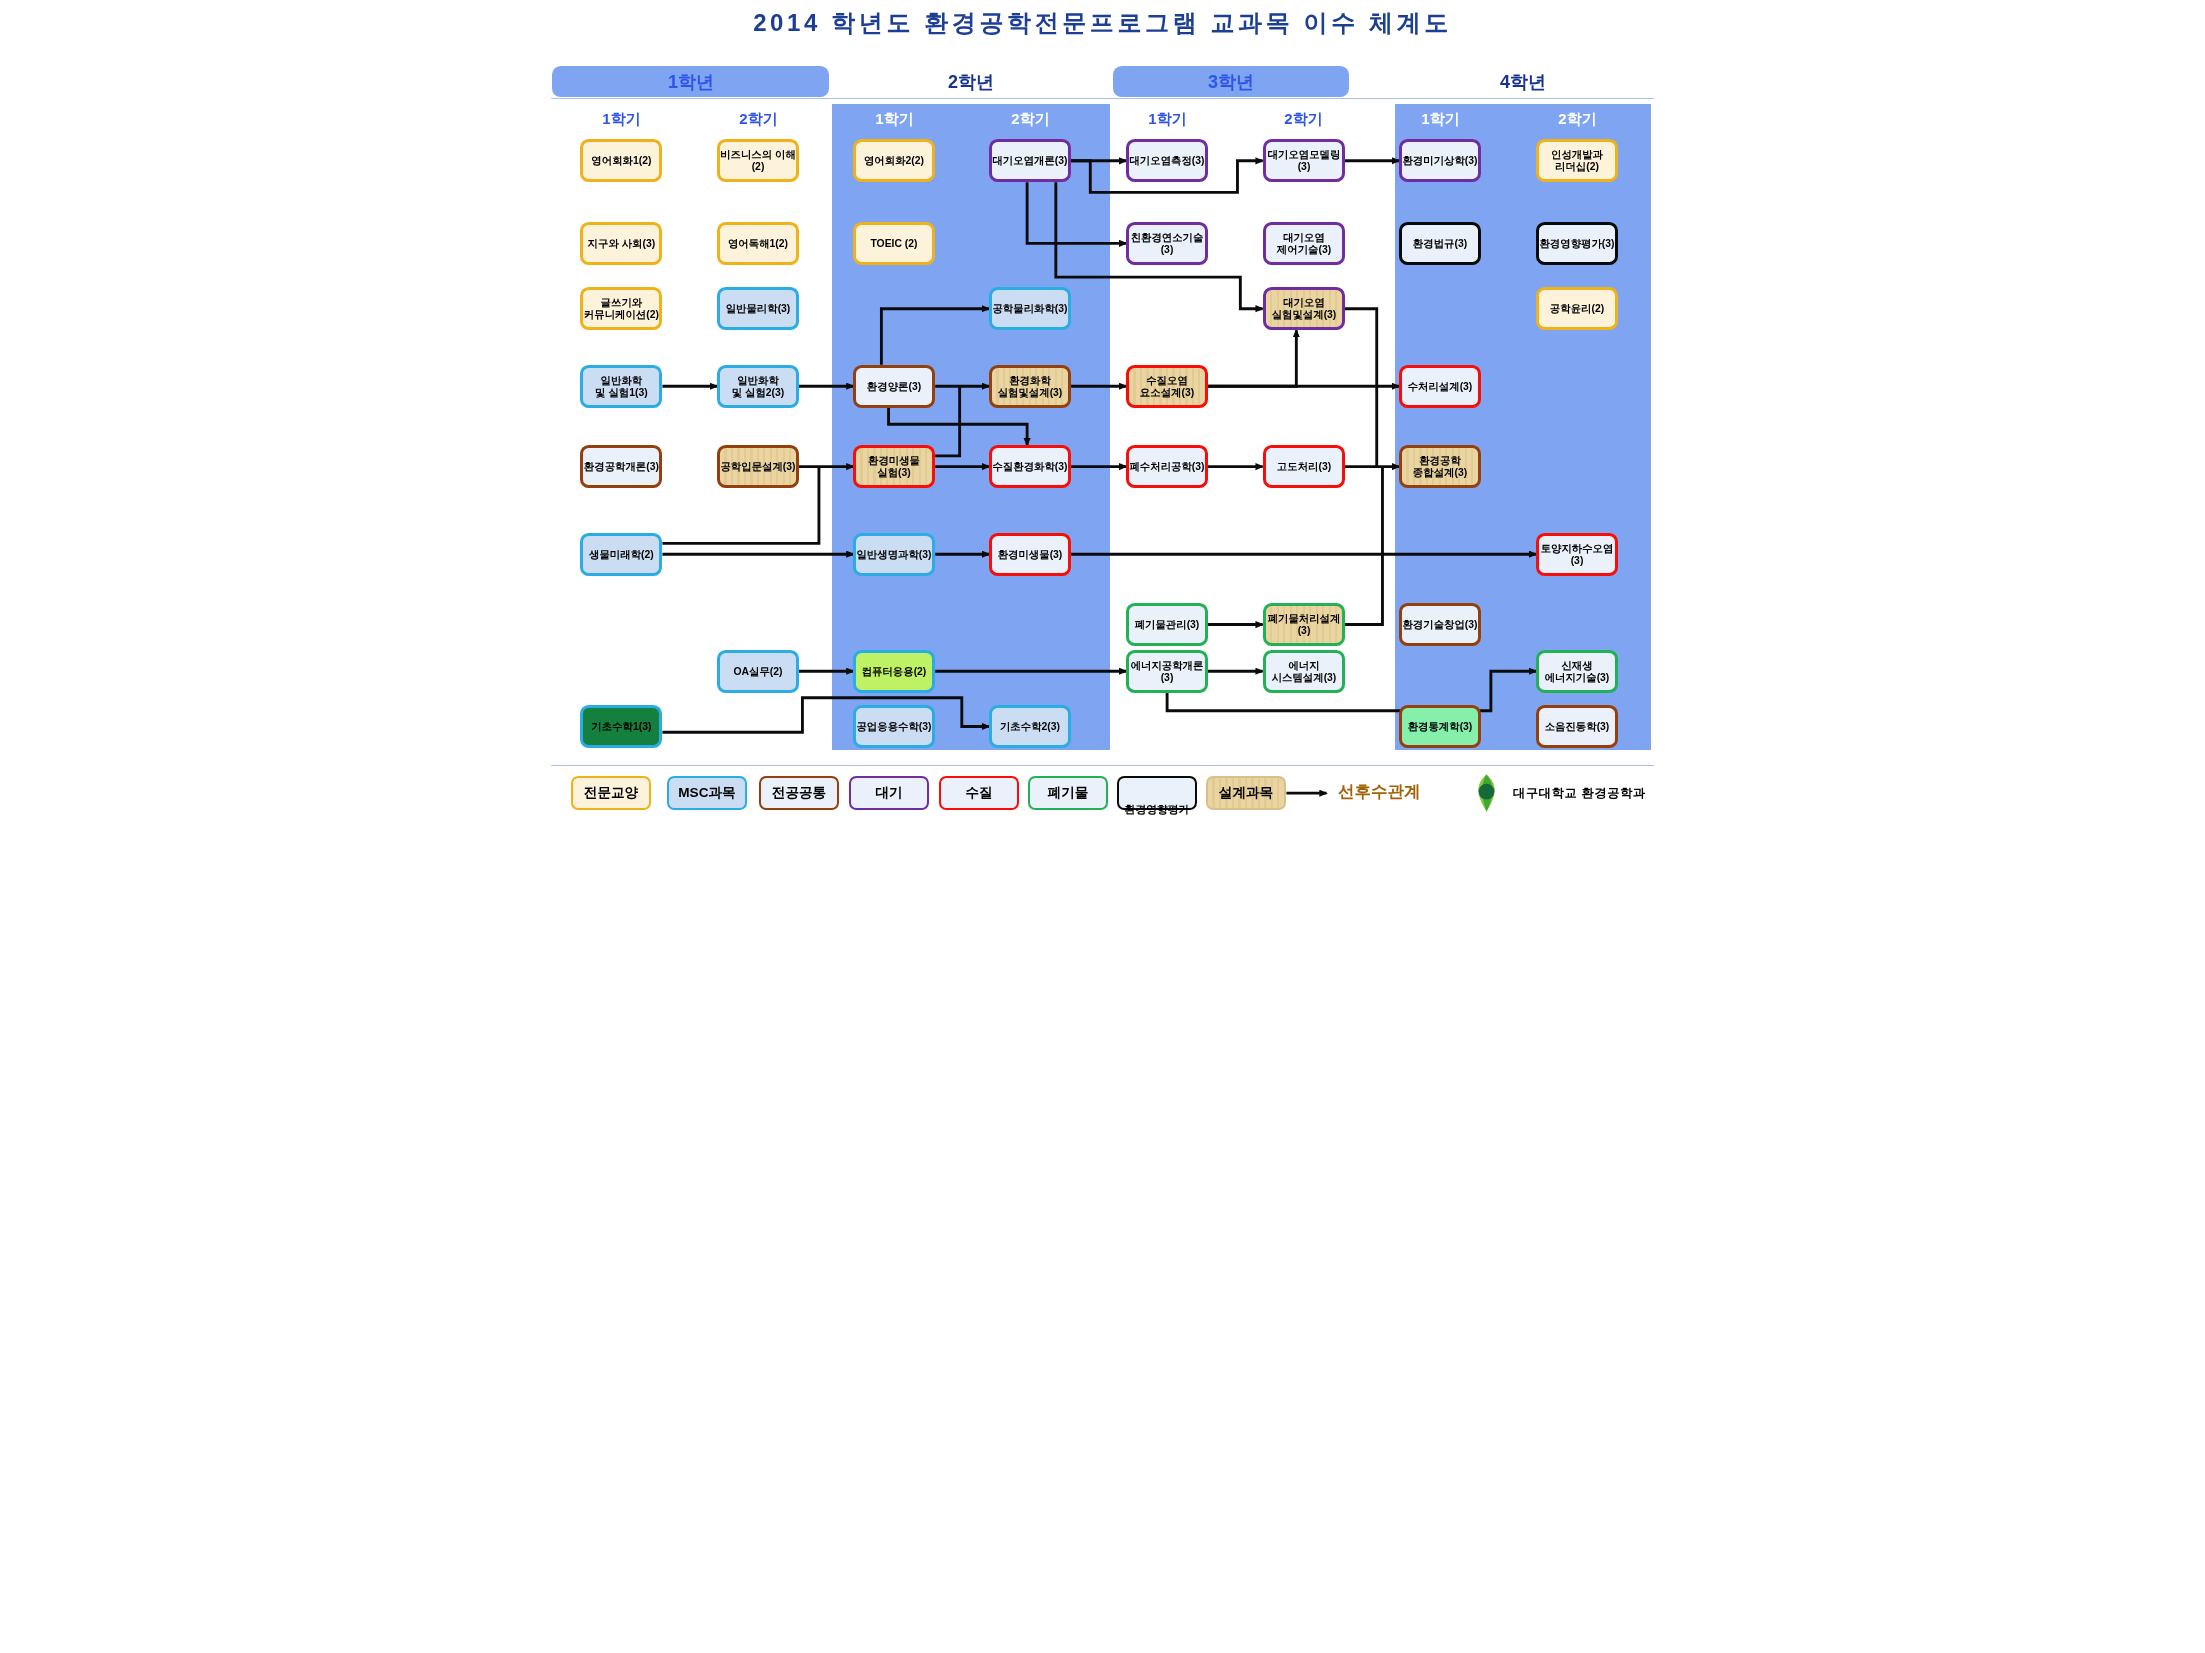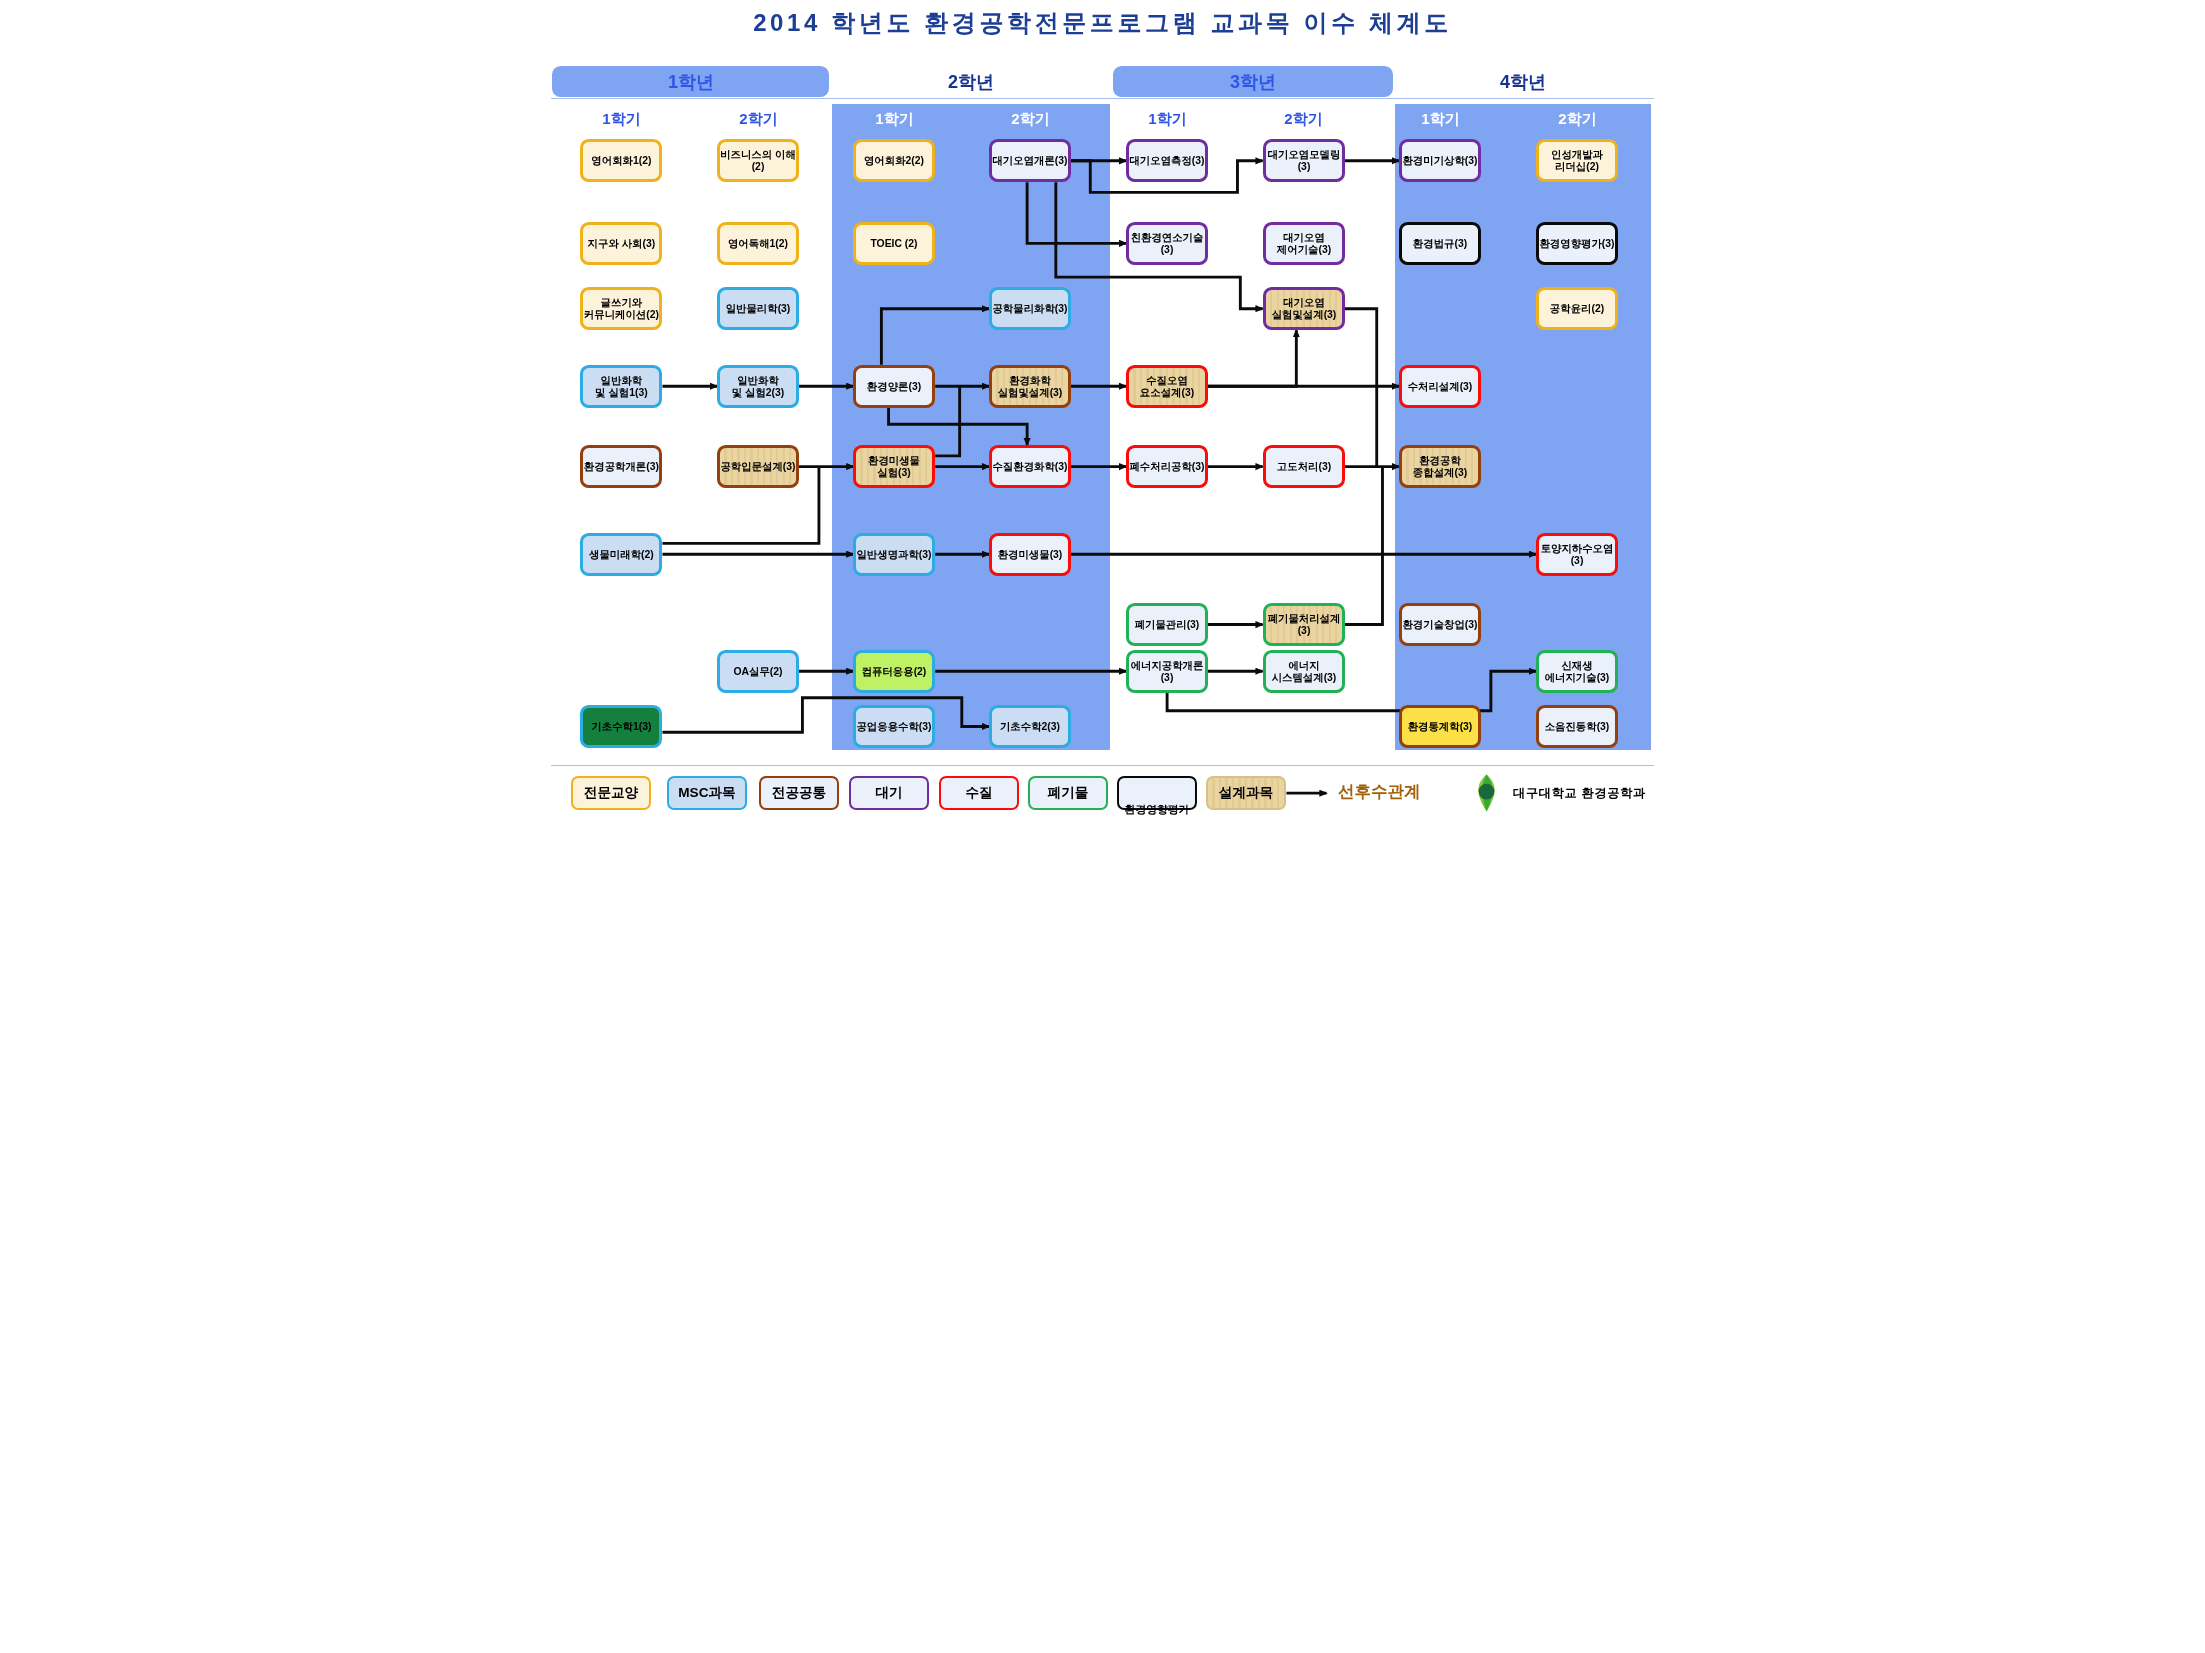--- a/index.html
+++ b/index.html
@@ -49,21 +49,21 @@
   <div id="page-title" class="abs">2014 학년도 환경공학전문프로그램 교과목 이수 체계도</div>
   <div id="bands">
       <div class="abs col-band" style="left: 281px; width: 278px;"></div>
       <div class="abs col-band" style="left: 844px; width: 256px;"></div>
       <div class="abs year-pill" style="left: 1.4px; width: 277px;">
         <span class="year-label on-band">1학년</span>
       </div>
       <div class="abs year-plain" style="left: 281px; width: 278px;">
         <span class="year-label on-white">2학년</span>
       </div>
-      <div class="abs year-pill" style="left: 562px; width: 280px;">
+      <div class="abs year-pill" style="left: 562px; width: 236px;">
         <span class="year-label on-band">3학년</span>
       </div>
       <div class="abs year-plain" style="left: 844px; width: 256px;">
         <span class="year-label on-white">4학년</span>
       </div>
       <div class="abs hrule" style="top: 98px;"></div>
       <div class="abs hrule" style="top: 765px;"></div>
       <div class="abs sem-label sem-blue" style="left: 20px;">1학기</div>
       <div class="abs sem-label sem-blue" style="left: 157px;">2학기</div>
       <div class="abs sem-label sem-white" style="left: 293px;">1학기</div>
@@ -251,21 +251,21 @@
       <div class="abs course" style="left: 848px; top: 365px; border-color: rgb(249, 13, 9); background: rgb(234, 241, 250);">
         <span class="lbl">수처리설계(3)</span>
       </div>
       <div class="abs course design-fill" style="left: 848px; top: 445px; border-color: rgb(148, 64, 14);">
         <span class="lbl">환경공학
 종합설계(3)</span>
       </div>
       <div class="abs course" style="left: 848px; top: 603px; border-color: rgb(148, 64, 14); background: rgb(234, 241, 250);">
         <span class="lbl">환경기술창업(3)</span>
       </div>
-      <div class="abs course" style="left: 848px; top: 705px; border-color: rgb(148, 64, 14); background: #fde047;">
+      <div class="abs course" style="left: 848px; top: 705px; border-color: rgb(148, 64, 14); background: #86efac;">
         <span class="lbl">환경통계학(3)</span>
       </div>
       <div class="abs course" style="left: 985px; top: 139px; border-color: rgb(240, 178, 26); background: rgb(253, 243, 218);">
         <span class="lbl">인성개발과
 리더십(2)</span>
       </div>
       <div class="abs course" style="left: 985px; top: 222px; border-color: rgb(10, 10, 10); background: rgb(234, 241, 250);">
         <span class="lbl">환경영향평가(3)</span>
       </div>
       <div class="abs course" style="left: 985px; top: 287px; border-color: rgb(240, 178, 26); background: rgb(253, 243, 218);">

